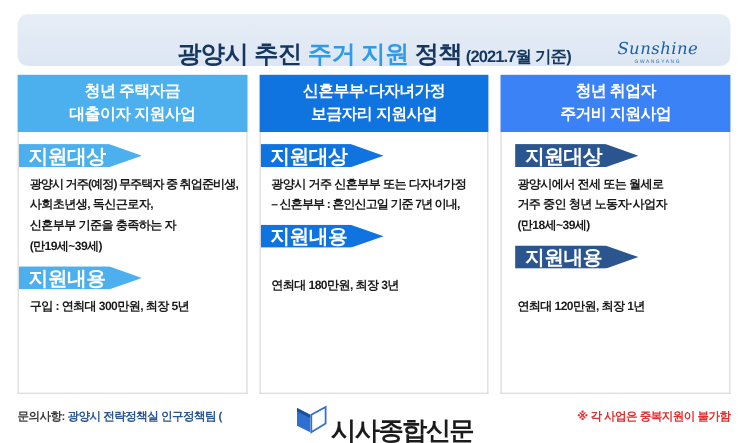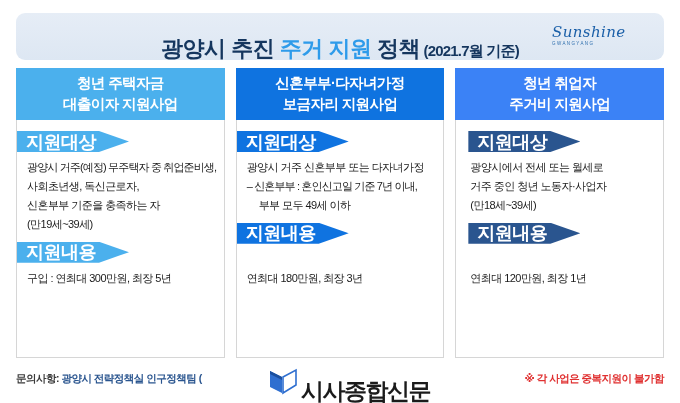--- a/index.html
+++ b/index.html
@@ -41,22 +41,23 @@
   .title-text .accent { color: #2e9bea; }
   .title-text .date {
     font-size: 15px;
     font-weight: bold;
     color: #15365e;
     letter-spacing: -0.8px;
   }
   .brand-logo {
     position: absolute;
     right: 20px;
-    top: 12px;
+    top: 24px;
     width: 92px;
+    text-align: center;
     line-height: 1;
     pointer-events: none;
   }
   .brand-logo .script {
     display: block;
     font-family: "DejaVu Serif", serif;
     font-style: italic;
     font-size: 15px;
     color: #1a5fa8;
     letter-spacing: 0.4px;
@@ -129,20 +130,21 @@
   }
   .banner-wrap { padding-left: 0; }
   .col3 .banner-wrap { padding-left: 12px; }
 
   .sect-body {
     padding: 6px 10px 0 10px;
     font-size: 11px;
     color: #1a1a1a;
     letter-spacing: -0.55px;
     line-height: 1.72;
+    font-weight: bold;
   }
   .col3 .sect-body { padding-left: 14px; }
   .sect-body .ln { white-space: nowrap; }
   .sect-body .ln.indent { padding-left: 12px; }
   .sect-body .ln.tight { letter-spacing: -0.85px; }
 
   
   .col1 .col-head { background: #4bb0ed; }
   .col1 .banner   { background: #4bb0ed; }
   .col2 .col-head { background: #0f73e0; }
@@ -250,21 +252,20 @@
       <span>보금자리 지원사업</span>
     </div>
     <div class="col-body">
       <div class="sect">
         <div class="banner-wrap">
           <div class="banner">지원대상</div>
         </div>
         <div class="sect-body">
           <div class="ln">광양시 거주 신혼부부 또는 다자녀가정</div>
           <div class="ln tight">– 신혼부부 : 혼인신고일 기준 7년 이내,</div>
-          <div class="ln indent">부부 모두 49세 이하</div>
         </div>
       </div>
       <div class="sect">
         <div class="banner-wrap">
           <div class="banner">지원내용</div>
         </div>
         <div class="sect-body">
           <div class="ln">&nbsp;</div>
           <div class="ln">연최대 180만원, 최장 3년</div>
         </div>

